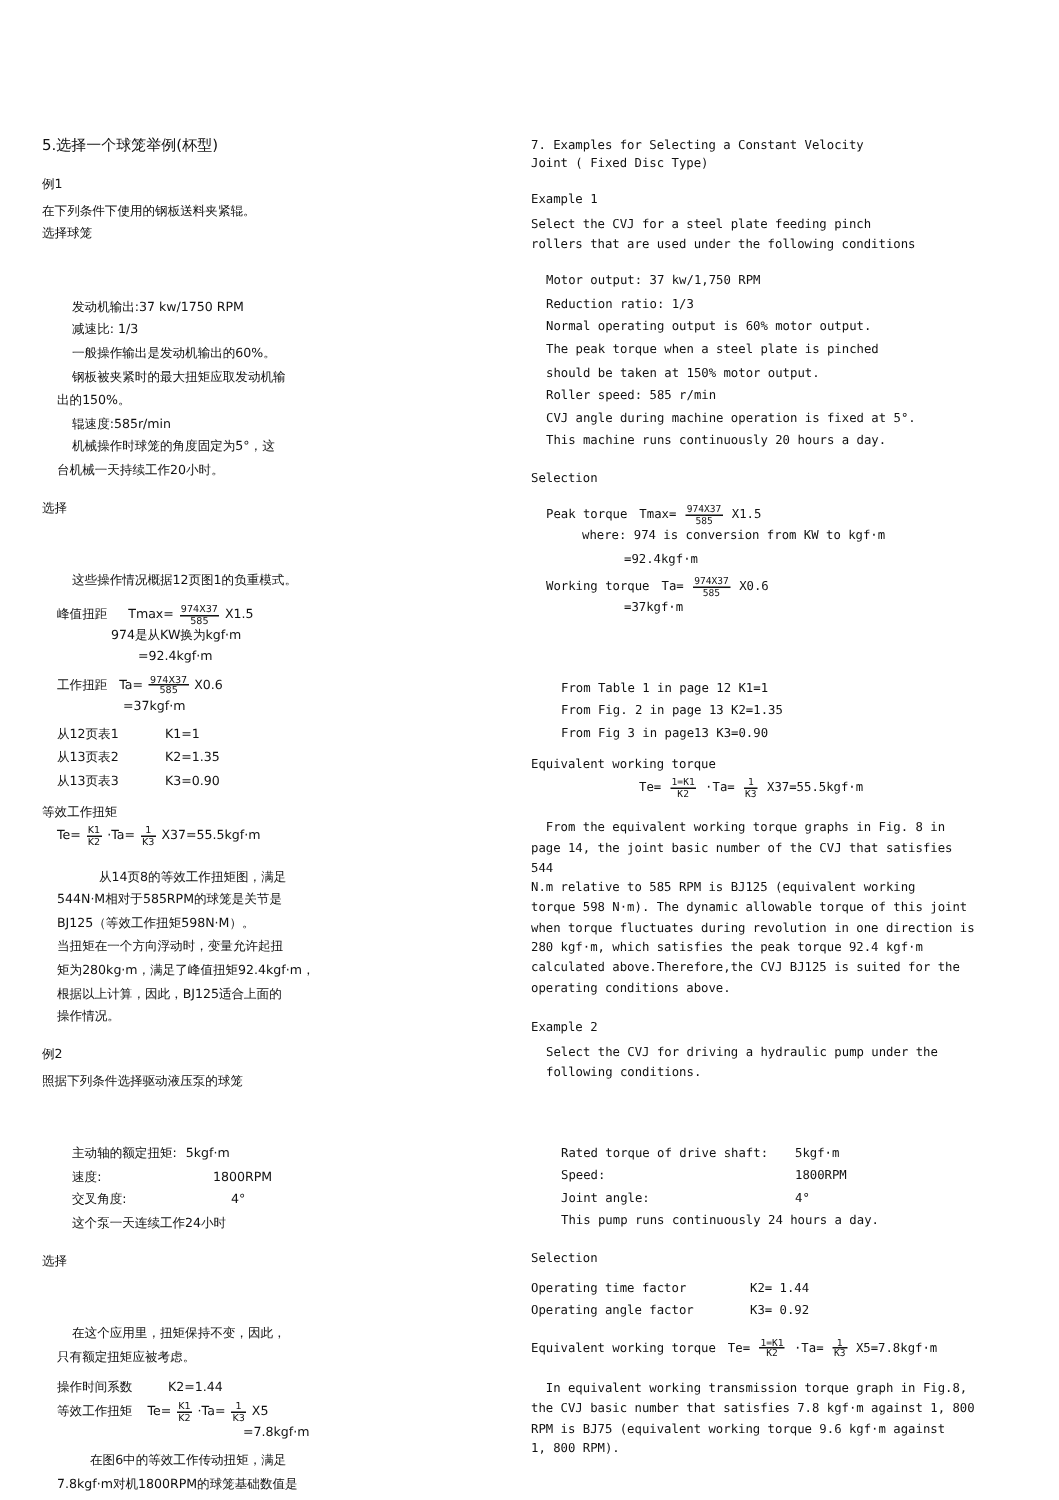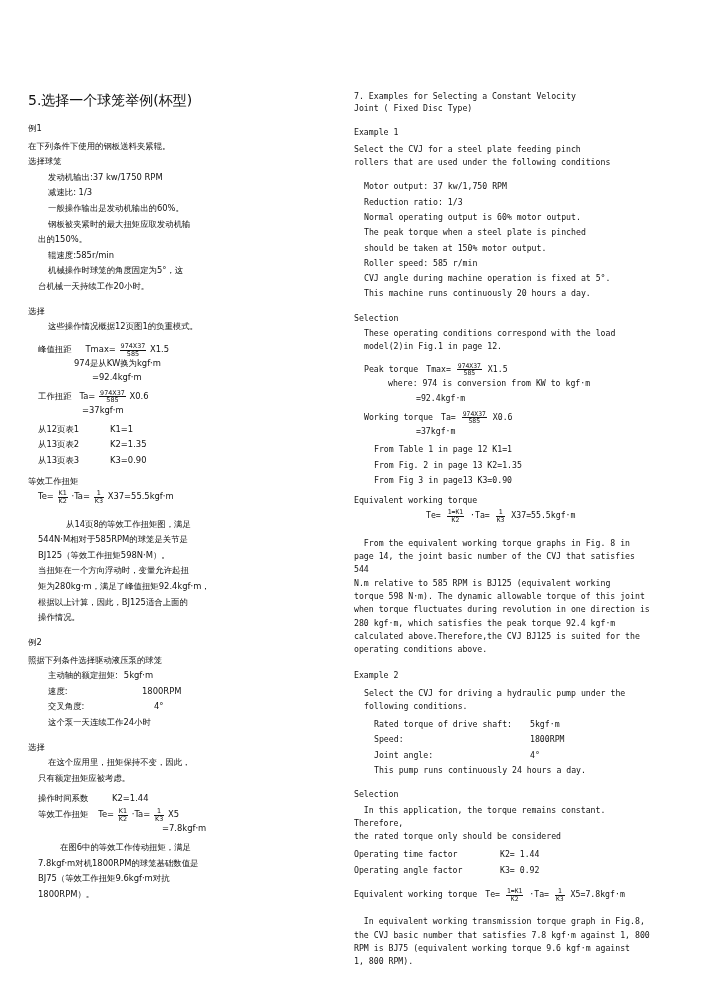--- a/index.html
+++ b/index.html
@@ -23,29 +23,29 @@
   .col { width:300px; }
   .col-left { font-family:"DejaVu Sans", sans-serif; }
   .col-right { font-family:"DejaVu Sans Mono", monospace; }
 
   .col-left .blk { font-size:8.4px; line-height:1.62; }
   .col-right .blk { font-size:8.2px; line-height:1.62; }
 
   h3 { margin:0; font-weight:normal; }
 
   .sec-title {
-    font-size:14px;
+    font-size:10px;
     line-height:1.5;
     margin:0 0 11px 0;
     font-weight:normal;
   }
   .col-right .sec-title { font-size:8.2px; }
 
   .ind1 { margin-left:10px; }
-  .ind2 { margin-left:20px; }
+  .ind2 { margin-left:20px;margin-top:35px; }
   .ind3 { margin-left:30px; }
   .p-tight { margin:0 0 2px 0; }
   .head { margin:0 0 4px 0; }
   .gap { height:9px; }
   .gap-s { height:5px; }
   .gap-l { height:13px; }
 
   .row { display:flex; }
   .row .lab { white-space:pre; }
 
@@ -259,22 +259,20 @@
           <div class="p-tight">Normal operating output is 60% motor output.</div>
           <div class="p-tight">The peak torque when a steel plate is pinched</div>
           <div class="p-tight">should be taken at 150% motor output.</div>
           <div class="p-tight">Roller speed: 585 r/min</div>
           <div class="p-tight">CVJ angle during machine operation is fixed at 5°.</div>
           <div class="p-tight">This machine runs continuously 20 hours a day.</div>
         </div>
 
         <div class="gap"></div>
         <div class="p-tight">Selection</div>
-        <div class="ind1 txt">These operating conditions correspond with the load
-model(2)in Fig.1 in page 12.</div>
 
         <div class="gap"></div>
         <div class="ind1 row">
           <span>Peak torque</span>
           <span style="display:inline-block;width:8px"></span>
           <span class="nowrap">
             <span>Tmax=</span>
             <span class="frac">
               <span class="num">974X37</span>
               <span class="den">585</span>
@@ -352,22 +350,20 @@
             <span style="width:156px">Joint angle:</span>
             <span>4°</span>
           </div>
           <div class="row p-tight">
             <span>This pump runs continuously 24 hours a day.</span>
           </div>
         </div>
 
         <div class="gap"></div>
         <div class="p-tight">Selection</div>
-        <div class="txt">  In this application, the torque remains constant. Therefore,
-the rated torque only should be considered</div>
 
         <div class="gap-s"></div>
         <div>
           <div class="row p-tight">
             <span style="width:146px">Operating time factor</span>
             <span>K2= 1.44</span>
           </div>
           <div class="row p-tight">
             <span style="width:146px">Operating angle factor</span>
             <span>K3= 0.92</span>

